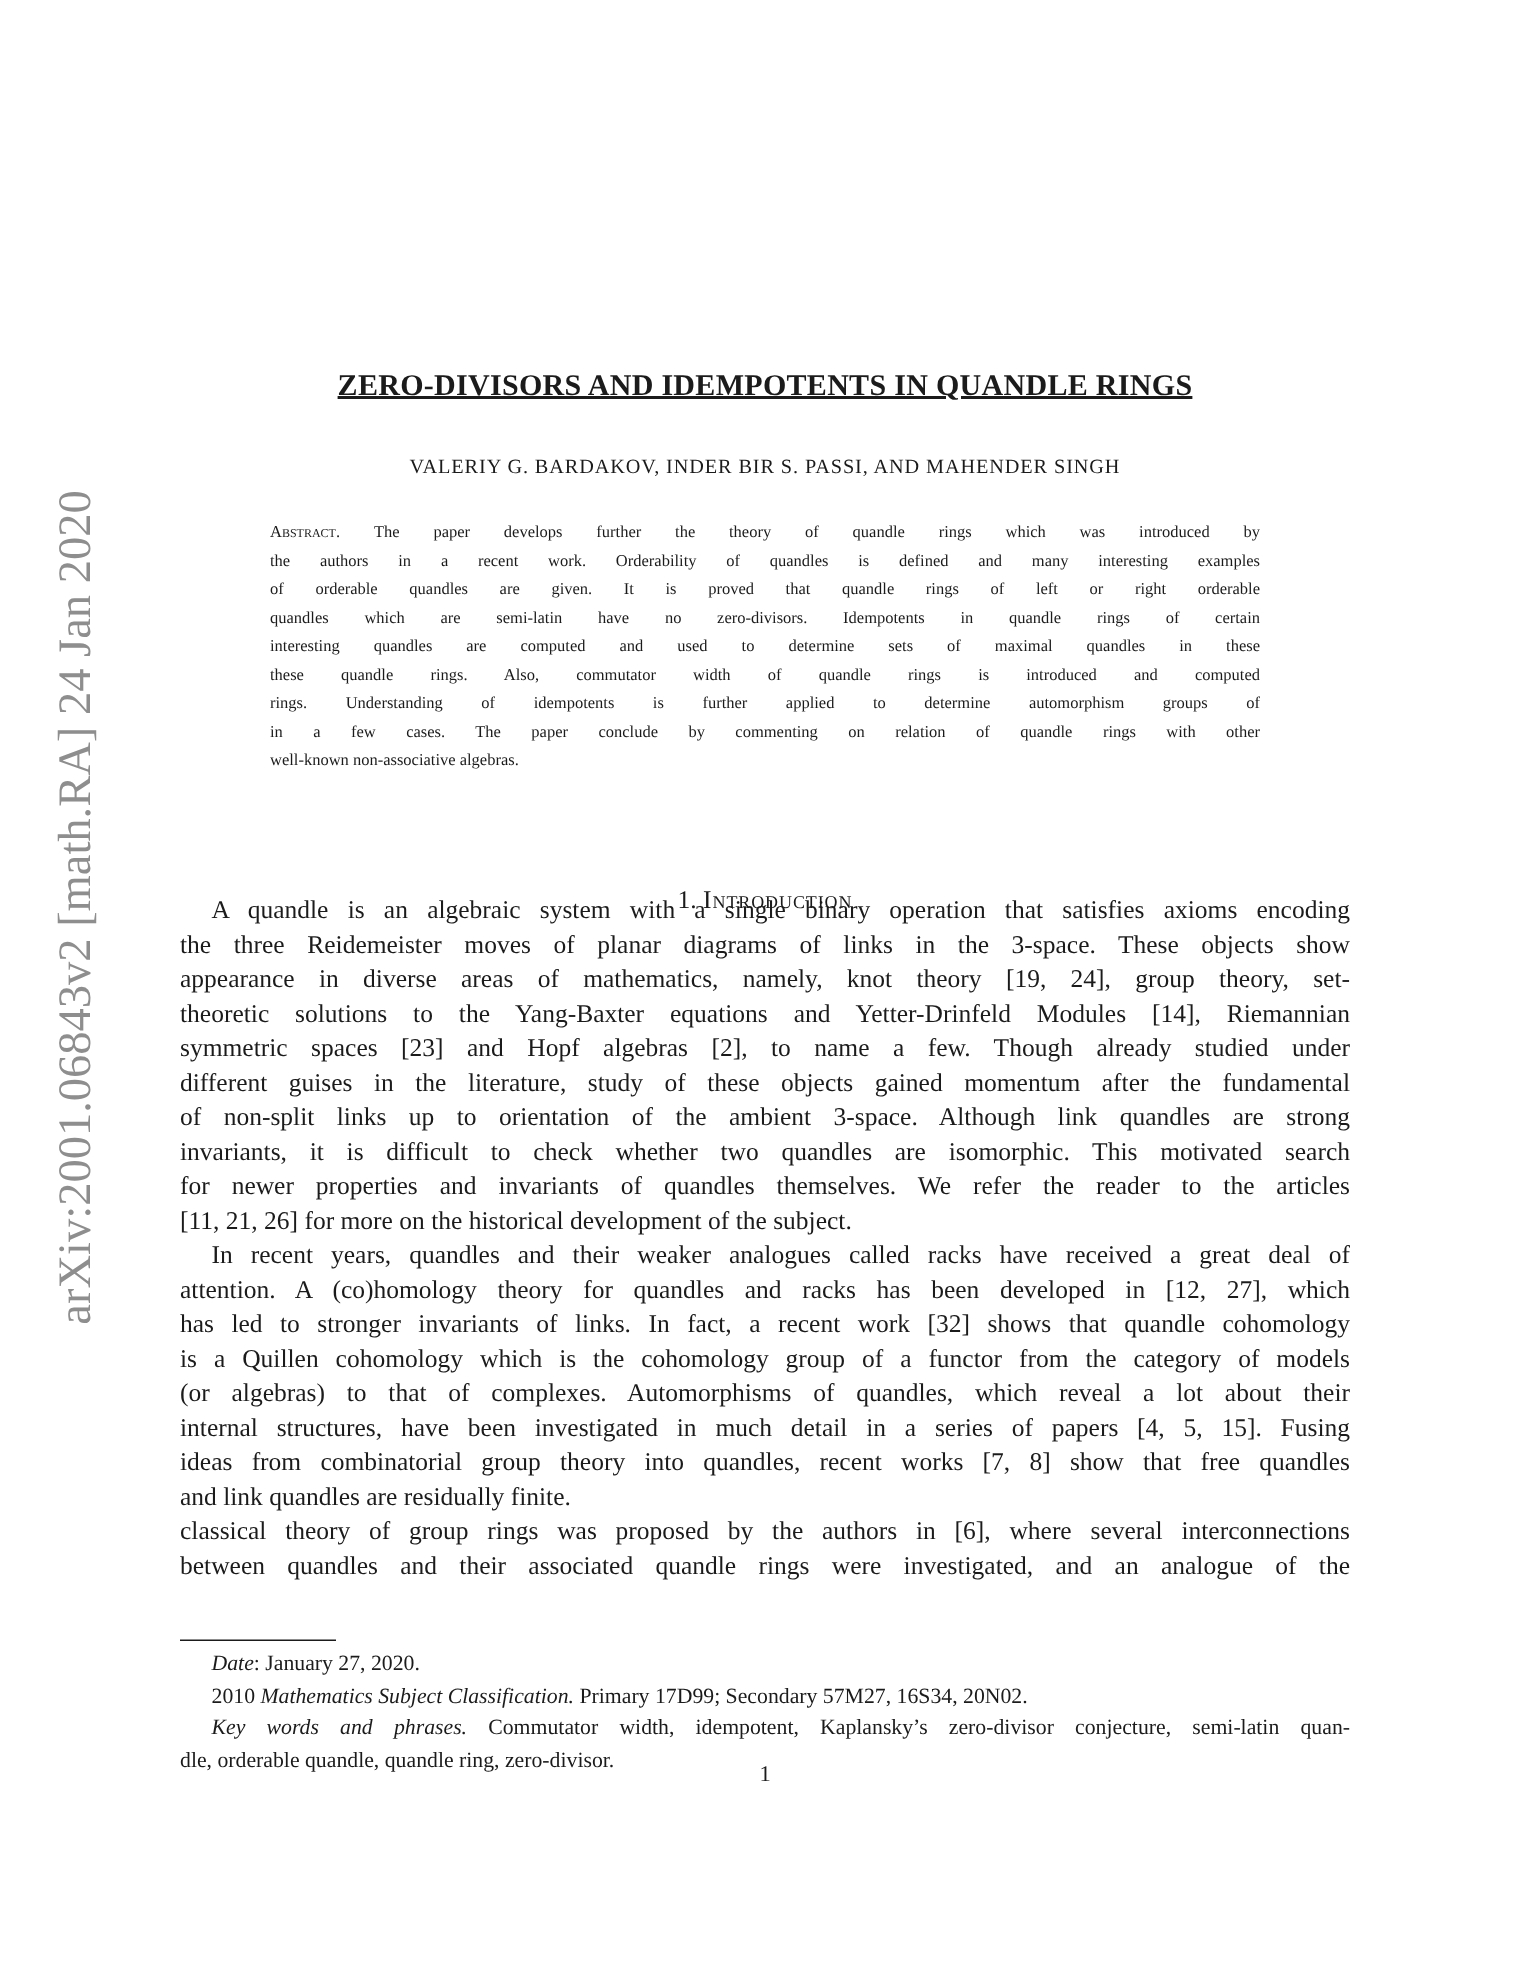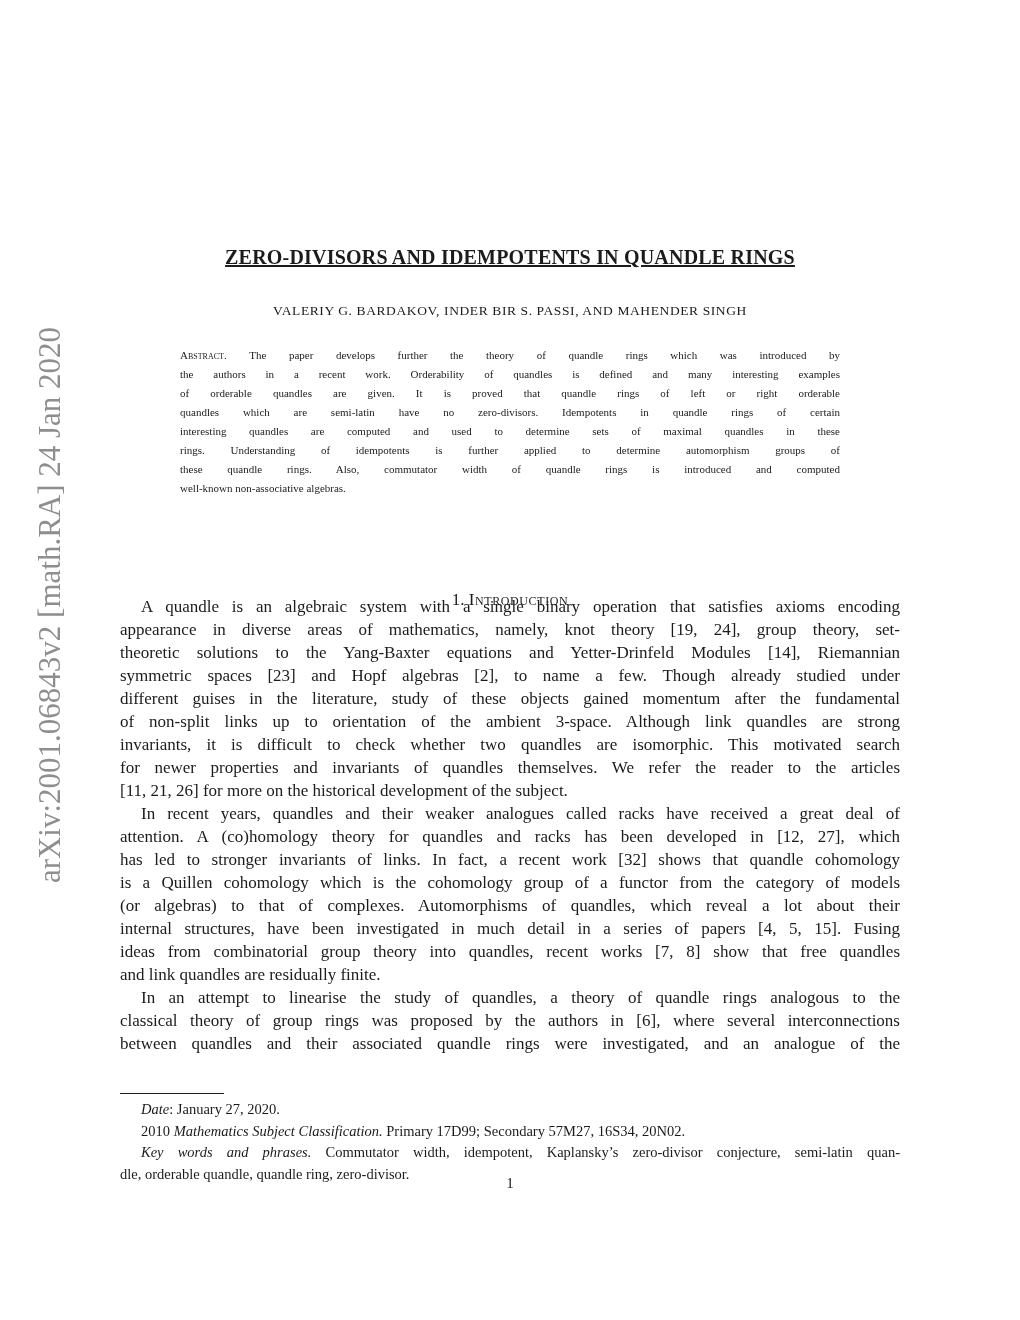--- a/index.html
+++ b/index.html
@@ -62,46 +62,47 @@
   <h1 class="title">ZERO-DIVISORS AND IDEMPOTENTS IN QUANDLE RINGS</h1>
 
   <div class="authors">VALERIY G. BARDAKOV, INDER BIR S. PASSI, AND MAHENDER SINGH</div>
 
   <div class="abstract" id="abstract-lines">
       <div class="aline"><span class="sc">Abstract. </span> The paper develops further the theory of quandle rings which was introduced by</div>
       <div class="aline">the authors in a recent work. Orderability of quandles is defined and many interesting examples</div>
       <div class="aline">of orderable quandles are given.  It is proved that quandle rings of left or right orderable</div>
       <div class="aline">quandles which are semi-latin have no zero-divisors.  Idempotents in quandle rings of certain</div>
       <div class="aline">interesting quandles are computed and used to determine sets of maximal quandles in these</div>
+      <div class="aline">these quandle rings.  Also, commutator width of quandle rings is introduced and computed</div>
       <div class="aline">rings.  Understanding of idempotents is further applied to determine automorphism groups of</div>
-      <div class="aline">these quandle rings.  Also, commutator width of quandle rings is introduced and computed</div>
+      <div class="aline">in a few cases.  The paper conclude by commenting on relation of quandle rings with other</div>
       <div class="aline flush-left">well-known non-associative algebras.</div>
     </div>
 
   <div class="section-heading"><span>1.</span>&nbsp;<span class="sc">Introduction</span></div>
 
   <div class="bodytext" id="body-lines">
       <div class="bline indent">A quandle is an algebraic system with a single binary operation that satisfies axioms encoding</div>
+      <div class="bline">the three Reidemeister moves of planar diagrams of links in the 3-space.  These objects show</div>
       <div class="bline">appearance in diverse areas of mathematics, namely, knot theory [19, 24], group theory, set-</div>
       <div class="bline">theoretic solutions to the Yang-Baxter equations and Yetter-Drinfeld Modules [14], Riemannian</div>
       <div class="bline">symmetric spaces [23] and Hopf algebras [2], to name a few.  Though already studied under</div>
       <div class="bline">different guises in the literature, study of these objects gained momentum after the fundamental</div>
       <div class="bline">of non-split links up to orientation of the ambient 3-space.  Although link quandles are strong</div>
       <div class="bline">invariants, it is difficult to check whether two quandles are isomorphic.  This motivated search</div>
       <div class="bline">for newer properties and invariants of quandles themselves.  We refer the reader to the articles</div>
       <div class="bline flush-left">[11, 21, 26] for more on the historical development of the subject.</div>
       <div class="bline indent">In recent years, quandles and their weaker analogues called racks have received a great deal of</div>
       <div class="bline">attention.  A (co)homology theory for quandles and racks has been developed in [12, 27], which</div>
       <div class="bline">has led to stronger invariants of links. In fact, a recent work [32] shows that quandle cohomology</div>
       <div class="bline">is a Quillen cohomology which is the cohomology group of a functor from the category of models</div>
       <div class="bline">(or algebras) to that of complexes.  Automorphisms of quandles, which reveal a lot about their</div>
       <div class="bline">internal structures, have been investigated in much detail in a series of papers [4, 5, 15].  Fusing</div>
       <div class="bline">ideas from combinatorial group theory into quandles, recent works [7, 8] show that free quandles</div>
       <div class="bline flush-left">and link quandles are residually finite.</div>
-      <div class="bline indent">In an attempt to linearise the study of quandles, a theory of quandle rings analogous to the</div>
       <div class="bline">classical theory of group rings was proposed by the authors in [6], where several interconnections</div>
       <div class="bline">between quandles and their associated quandle rings were investigated, and an analogue of the</div>
     </div>
 
   <div class="footnote-rule"></div>
 
   <div class="footnotes" id="footnote-lines">
       <div class="fline indent"><span class="it">Date</span><span>: January 27, 2020.</span></div>
       <div class="fline indent"><span>2010 </span><span class="it">Mathematics Subject Classification.</span><span> Primary 17D99; Secondary 57M27, 16S34, 20N02.</span></div>
       <div class="fline indent fjustify"><span class="it">Key words and phrases.</span><span>  Commutator width, idempotent, Kaplansky’s zero-divisor conjecture, semi-latin quan-</span></div>

